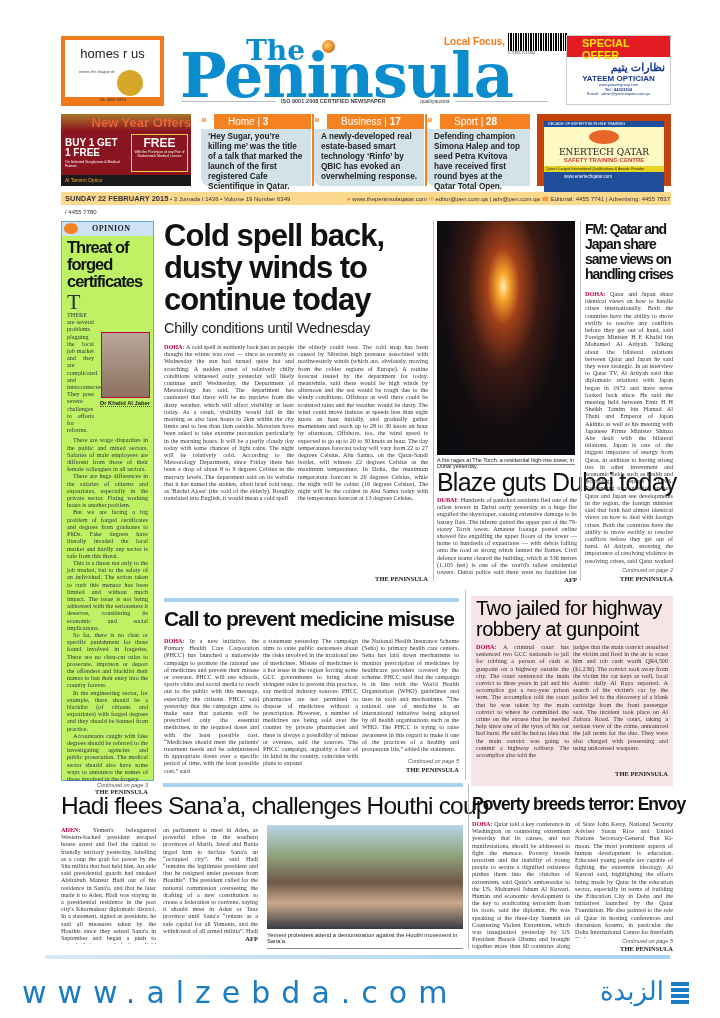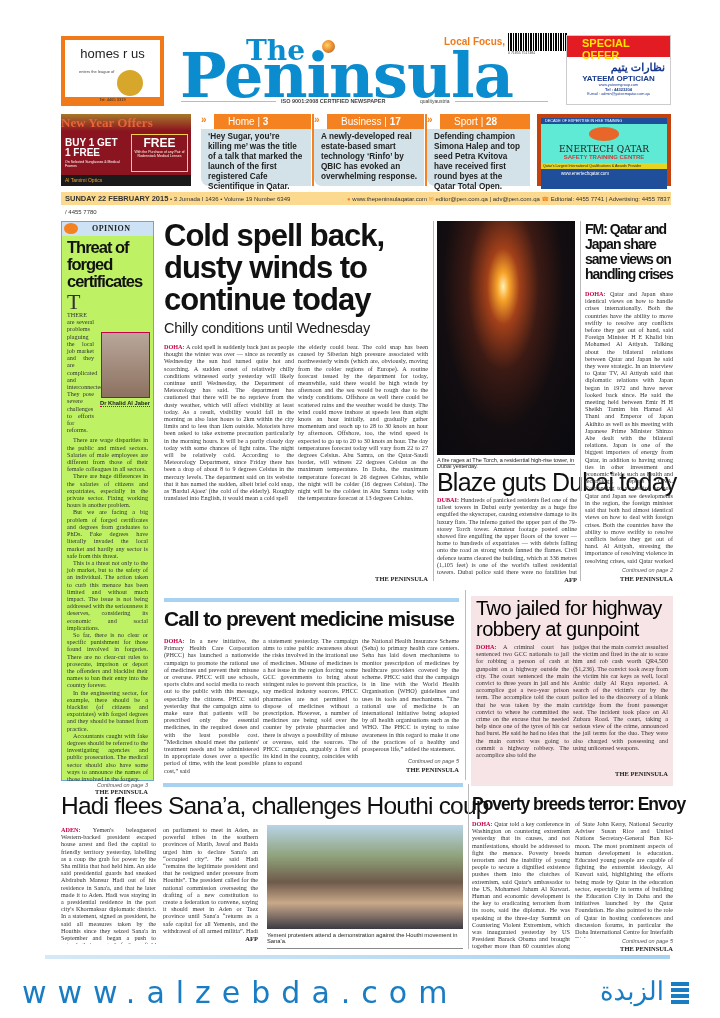--- a/index.html
+++ b/index.html
@@ -19,21 +19,21 @@
 #masthead-main{left:180px;top:50px;font-family:"DejaVu Serif",serif;font-weight:bold;font-size:62px;color:#0b8ccf;letter-spacing:-1px;line-height:52px}
 #tagline{left:444px;top:36px;font-size:10px;color:#f07a1a;font-weight:bold}
 #barcode{left:508px;top:33px;width:60px;height:18px;background:repeating-linear-gradient(90deg,#000 0 1px,#fff 1px 2px,#000 2px 4px,#fff 4px 5px)}
 #iso{left:281px;top:98px;font-size:5.5px;color:#444;font-weight:bold}
 #ad-special{left:566px;top:35px;width:105px;height:70px;border:1px solid #ccc;background:#fff}
 #ad-newyear{left:61px;top:114px;width:130px;height:72px;background:#8a1420}
 .teaser{top:114px;height:72px}
 .teaser .hd{height:15px;background:#f58220;color:#fff;font-size:10px;padding-left:14px;line-height:15px;margin-left:13px}
 .teaser .arrow{position:absolute;left:0;top:0;color:#f58220;font-weight:bold;font-size:10px}
 .teaser .tx{background:#d3e2e8;height:57px;font-size:8.2px;font-weight:bold;line-height:10px;padding:3px 7px;border-radius:0 0 0 8px;color:#222}
-#ad-enertech{left:537px;top:114px;width:134px;height:72px;border:4px solid #c2410c;background:#5eead4}
+#ad-enertech{left:537px;top:114px;width:134px;height:72px;border:7px solid #c2410c;background:#fef9c3}
 #infobar{left:61px;top:192px;width:610px;height:13px;background:#fbd98f;font-size:6px;line-height:13px;padding-left:4px;color:#333}
 
 #opinion-box{left:61px;top:221px;width:93px;height:560px;border:1px solid #6aa7d8;background:#bef264}
 #footer-url{left:22px;top:975px;font-family:"DejaVu Sans",sans-serif;font-size:30px;color:#1a7dc3;letter-spacing:11px}
 #footer-logo{left:600px;top:976px;font-size:26px;color:#1a7dc3;font-weight:normal}
 .rule-h{background:#a9d2f0;height:4px}
 </style>
 </head>
 <body>
 
@@ -61,21 +61,21 @@
     <div style="font-size:4px;color:#fff;font-weight:normal">Selected Items</div>
   </div>
   <div class="sans" style="text-align:right;font-size:11px;color:#173a8f;font-weight:bold;padding-right:5px;margin-top:4px">نظارات يتيم</div>
   <div class="sans" style="text-align:center;font-size:8px;font-weight:bold;color:#173a8f">YATEEM OPTICIAN</div>
   <div class="sans" style="text-align:center;font-size:3.8px;color:#173a8f">www.yateemgroup.com</div>
   <div class="sans" style="text-align:center;font-size:4px;color:#173a8f;font-weight:bold">Tel : 44323204</div>
   <div class="sans" style="text-align:center;font-size:3.8px;color:#173a8f">E-mail : admin@yateemqatar.com.qa</div>
 </div>
 
 <div class="abs" id="ad-newyear">
-  <div style="font-family:Liberation Serif, serif;font-weight:bold;font-size:13px;color:#e8643a;text-align:left;background:linear-gradient(#a8782a,#8a1420);height:17px;line-height:17px">New Year Offers</div>
+  <div style="font-family:Liberation Sans, sans-serif;font-weight:bold;font-size:13px;color:#e8643a;text-align:right;background:linear-gradient(#a8782a,#8a1420);height:17px;line-height:17px">New Year Offers</div>
   <div class="sans" style="position:absolute;left:4px;top:24px;font-size:10px;font-weight:bold;color:#fff;width:60px;line-height:10px">BUY 1 GET 1 FREE</div>
   <div class="sans" style="position:absolute;left:70px;top:20px;width:57px;height:38px;border:1px solid #f3d24a;padding:1px">
     <div style="color:#fff;font-weight:bold;font-size:12px;text-align:center">FREE</div>
     <div style="color:#ffe;font-size:3.5px;text-align:center">With the Purchase of any Pair of Rodenstock Medical Lenses</div>
   </div>
   <div class="sans" style="position:absolute;left:4px;top:46px;width:60px;font-size:3.5px;color:#fff">On Selected Sunglasses &amp; Medical Frames</div>
   <div class="sans" style="position:absolute;bottom:0;left:0;right:0;height:11px;background:#1a1a1a;font-size:5px;color:#f0a23b;padding:2px 4px">Al Tamimi Optics</div>
 </div>
 
 <div class="abs teaser" style="left:201px;width:110px">

